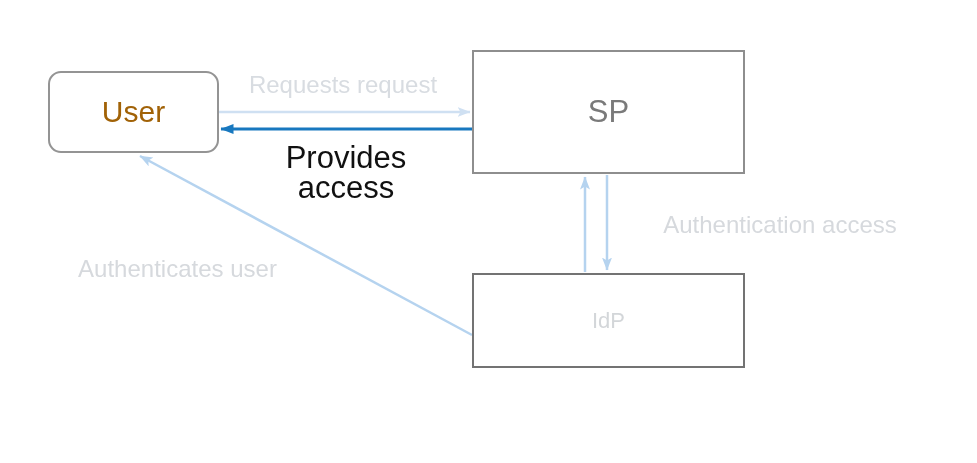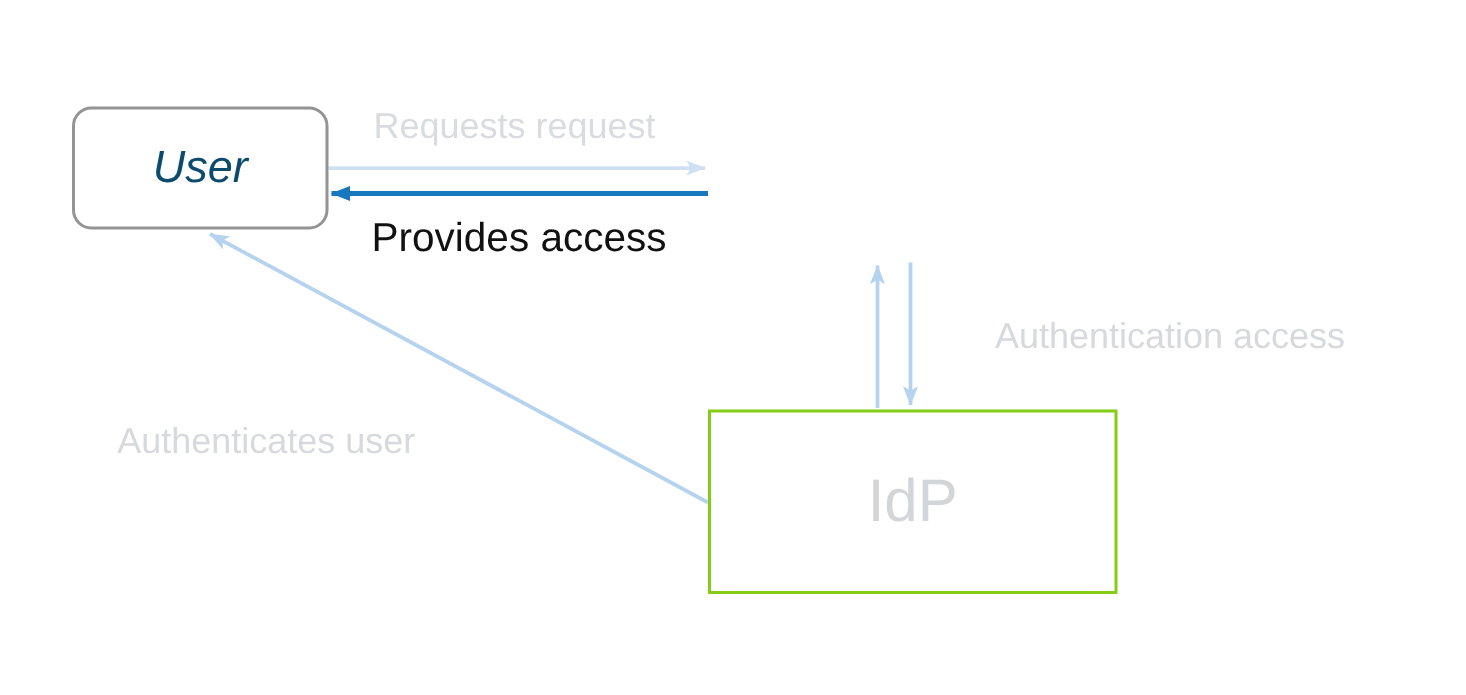--- a/index.html
+++ b/index.html
@@ -21,53 +21,52 @@
     display: flex;
     align-items: center;
     justify-content: center;
     background: #ffffff;
   }
   .node-user {
     left: 48px; top: 71px; width: 171px; height: 82px;
     border: 2px solid #949494;
     border-radius: 13px;
     font-size: 30px;
-    color: #0c4a6e;
-    font-style: italic;
+    color: #a16207;
   }
   .node-sp {
     left: 472px; top: 50px; width: 273px; height: 124px;
     border: 2px solid #8e8e8e;
     font-size: 31px;
     color: #7a7a7a;
   }
   .node-idp {
-    left: 472px; top: 273px; width: 273px; height: 123px;
-    border: 2px solid #84cc16;
-    font-size: 40px;
+    left: 472px; top: 273px; width: 273px; height: 95px;
+    border: 2px solid #737373;
+    font-size: 22px;
     color: #d3d6d9;
   }
   .arrow-layer {
     position: absolute;
     left: 0; top: 0;
     width: 977px;
     height: 463px;
   }
   .edge-label {
     position: absolute;
     text-align: center;
     font-size: 24px;
     line-height: 30px;
     color: #d6d9dd;
   }
   .label-requests   { left: 238px; top: 70px;  width: 210px; color: #d8dce1; }
-  .label-provides   { left: 238px; top: 143px; width: 216px; font-size: 27px; color: #111111; }
+  .label-provides   { left: 238px; top: 143px; width: 216px; font-size: 31px; color: #111111; }
   .label-assertion  { left: 376px; top: 196px; width: 190px; }
   .label-authreq    { left: 628px; top: 210px; width: 304px; }
-  .label-authuser   { left: 55px;  top: 254px; width: 245px; margin-top: 26px; }
+  .label-authuser   { left: 55px;  top: 254px; width: 245px; }
 </style>
 </head>
 <body>
 
 <div class="canvas">
 
   <svg class="arrow-layer" width="977" height="463" viewBox="0 0 977 463">
     <defs>
       <marker id="head-dark" markerUnits="userSpaceOnUse" markerWidth="16" markerHeight="14" refX="12.5" refY="5" orient="auto">
         <path d="M0,0 L13,5 L0,10 z" fill="#1878bf"></path>
@@ -88,20 +87,23 @@
 
     <line x1="607" y1="175" x2="607" y2="270" stroke-width="2.5" marker-end="url(#head-light)" stroke="#b5d3ef"></line>
 
     <line x1="472" y1="335" x2="140" y2="156" stroke-width="2.5" marker-end="url(#head-light)" stroke="#b5d3ef"></line>
   </svg>
 
   <div class="node node-user">
     <span>User</span>
   </div>
 
+  <div class="node node-sp">
+    <span>SP</span>
+  </div>
 
   <div class="node node-idp">
     <span>IdP</span>
   </div>
 
   <div class="edge-label label-requests">Requests request</div>
 
   <div class="edge-label label-provides">Provides access</div>
 
   <div class="edge-label label-authreq">Authentication access</div>

